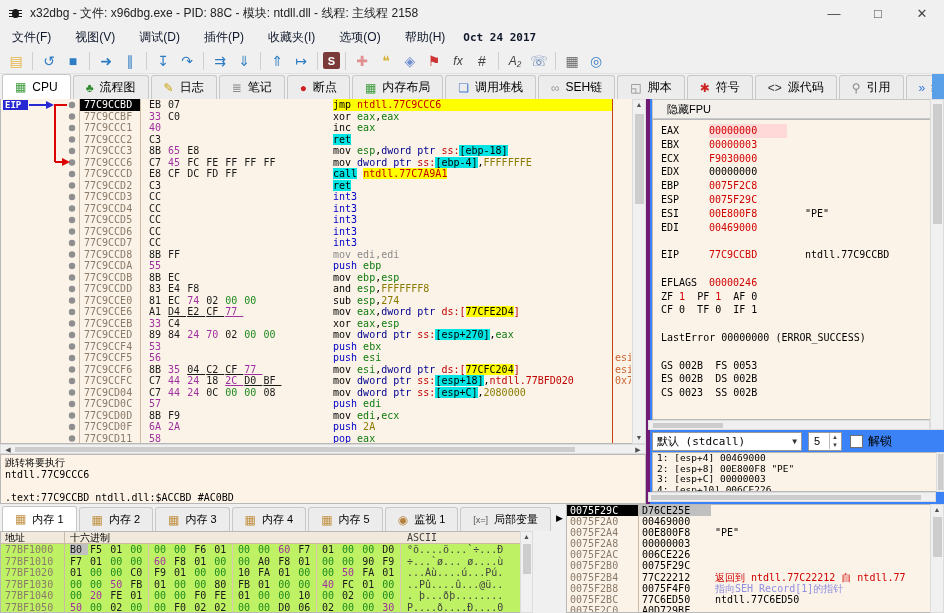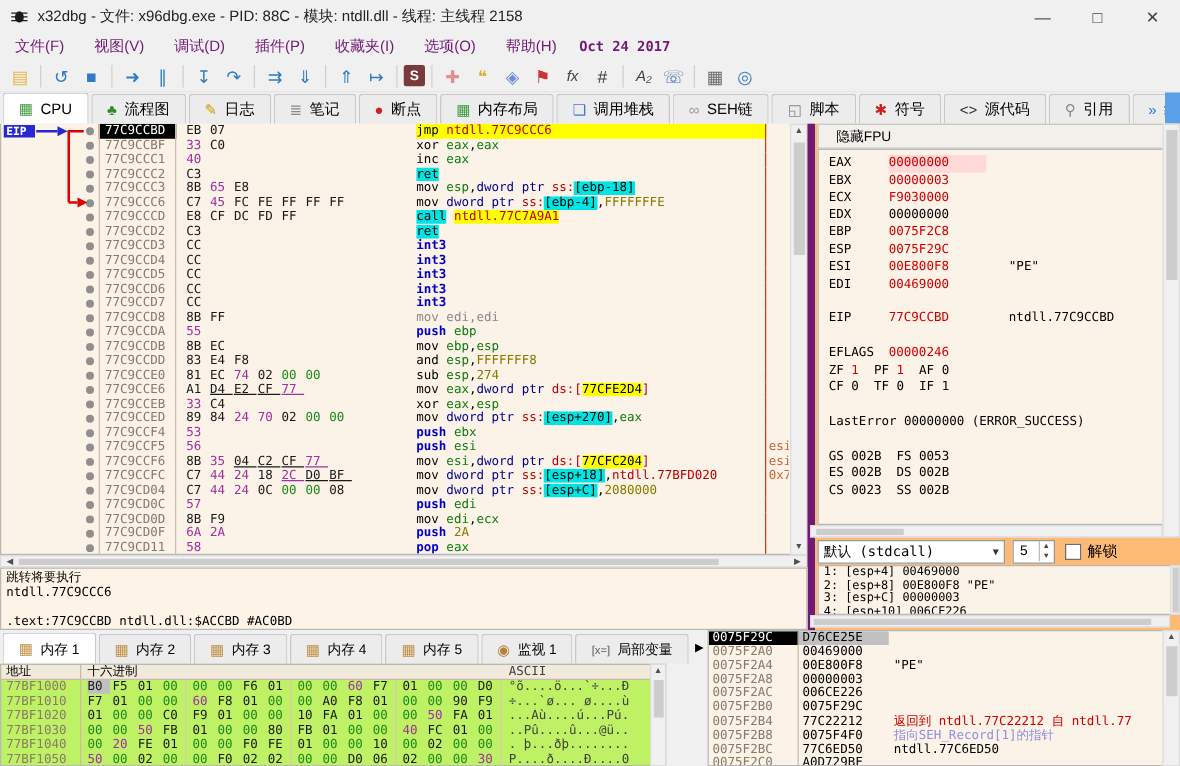--- a/index.html
+++ b/index.html
@@ -11,21 +11,21 @@
   #titlebar{position:absolute;left:0;top:0;width:944px;height:26px;background:#f0f0f0;
             display:flex;align-items:center;padding-left:8px;font-size:12px;color:#222;}
   #bug-icon{width:15px;height:13px;margin-right:7px;position:relative;}
   #bug-icon .body{position:absolute;left:4px;top:2px;width:7px;height:9px;background:#1a1a1a;border-radius:50% 50% 45% 45%;}
   #bug-icon .leg{position:absolute;width:13px;height:1.5px;background:#1a1a1a;left:1px;}
   #win-controls{position:absolute;right:0;top:0;height:26px;display:flex;}
   .wc{width:44px;height:26px;display:flex;align-items:center;justify-content:center;font-size:13px;color:#444;}
 
   
   #menubar{position:absolute;left:0;top:26px;width:944px;height:22px;display:flex;align-items:center;
-           font-size:12px;color:#701a75;background:#f0f0f0;}
+           font-size:12px;color:#0f172a;background:#f0f0f0;}
   .menu-item{padding:2px 12px;}
   #menu-date{font-family:"DejaVu Sans Mono",monospace;font-size:11px;font-weight:bold;padding-left:6px;}
 
   
   #toolbar{position:absolute;left:0;top:48px;width:944px;height:26px;display:flex;align-items:center;
            padding-left:4px;background:#f0f0f0;border-bottom:1px solid #e2e2e2;}
   .tb-icon{width:22px;height:20px;display:flex;align-items:center;justify-content:center;
            font-size:14px;margin:0 1px;cursor:default;}
   .tb-icon.boxed{background:#7a3a3a;color:#fff;width:17px;height:17px;font-size:11px;font-weight:bold;border-radius:2px;}
   .tb-sep{width:1px;height:18px;background:#cfcfcf;margin:0 4px;}
@@ -46,42 +46,42 @@
   #dis-gutter{position:absolute;left:0;top:0;width:78px;height:356px;}
   #dis-rows{position:absolute;left:78px;top:0;right:14px;height:356px;}
   .d-row{display:flex;height:11.5px;line-height:11.5px;font-size:10px;font-family:"DejaVu Sans Mono",monospace;white-space:pre;}
   .d-addr{width:62px;color:#8a7a6a;border-left:1px solid #cbbba6;border-right:1px solid #cbbba6;padding-left:4px;flex:none;}
   .d-addr.sel{background:#000;color:#fff;}
   .d-bytes{width:192px;padding-left:8px;flex:none;overflow:hidden;}
   .d-instr{width:280px;flex:none;overflow:hidden;border-right:1px solid #c2410c;}
   .d-cmt{flex:1;overflow:hidden;color:#c86432;padding-left:2px;}
   .by{color:#1a1a1a;margin-right:1px;}
   .by.z{color:#1e8a1e;} .by.a{color:#a030a0;} .by.u{text-decoration:underline;}
-  .tk-m{color:#000;} .tk-b{color:#0000c8;font-weight:bold;} .tk-r{color:#0e7a0e;} .tk-p{color:#000090;}
+  .tk-m{color:#000;} .tk-b{color:#0000c8;} .tk-r{color:#0e7a0e;} .tk-p{color:#000090;}
   .tk-s{color:#c00000;} .tk-br{color:#c00000;} .tk-imm{color:#8a7a00;} .tk-dim{color:#8a8a8a;}
   .tk-mem{background:#00e4e4;color:#000;} .tk-ay{background:#ffff00;color:#000;}
   .tk-lbl{color:#c00000;} .tk-lbly{background:#ffff00;color:#c00000;}
   .tk-hc{background:#00e4e4;color:#000;} .tk-hy{background:#ffff00;color:#000;}
 
   
   .sb{position:absolute;background:#f0f0f0;border:1px solid #dcdcdc;}
   .sb .arr{position:absolute;color:#505050;font-size:7px;line-height:10px;text-align:center;}
   .sb .thumb{position:absolute;background:#cdcdcd;}
   #dis-vsb{left:632px;top:99px;width:14px;height:345px;}
   #dis-hsb{left:0;top:444px;width:646px;height:10px;}
   #reg-hsb{left:648px;top:420px;width:282px;height:10px;}
   #reg-vsb{left:930px;top:99px;width:14px;height:331px;}
   #args-vsb{left:936px;top:452px;width:8px;height:40px;}
   #args-hsb{left:648px;top:492px;width:288px;height:10px;}
   #stk-vsb{left:930px;top:504px;width:14px;height:109px;}
   #mem-vsb{left:520px;top:531px;width:13px;height:82px;}
 
   
-  #rightpanel{position:absolute;left:646px;top:99px;width:298px;height:514px;background:#fdba74;
-              border-left:6px solid #701a75;}
+  #rightpanel{position:absolute;left:646px;top:99px;width:298px;height:514px;background:#3b82f6;
+              border-left:4px solid #701a75;}
   #fpu-btn{position:absolute;left:2px;top:0;width:282px;height:20px;background:#f3f0ec;border:1px solid #c8c8c8;
            font-size:11px;display:flex;align-items:center;padding-left:14px;}
   #regs{position:absolute;left:2px;top:20px;width:282px;height:301px;background:#fbf3e7;
         border:1px solid #b8b8b8;overflow:hidden;padding:4px 0 0 8px;}
   .r-line{height:13.8px;line-height:13.8px;font-size:10px;font-family:"DejaVu Sans Mono",monospace;white-space:pre;}
   .r-name{display:inline-block;min-width:48px;}
   .r-val{display:inline-block;min-width:78px;}
   .red{color:#d00000;}
   .r-val.hl{background:#ffd8d8;}
   #conv-row{position:absolute;left:2px;top:331px;width:296px;height:22px;display:flex;align-items:center;}

